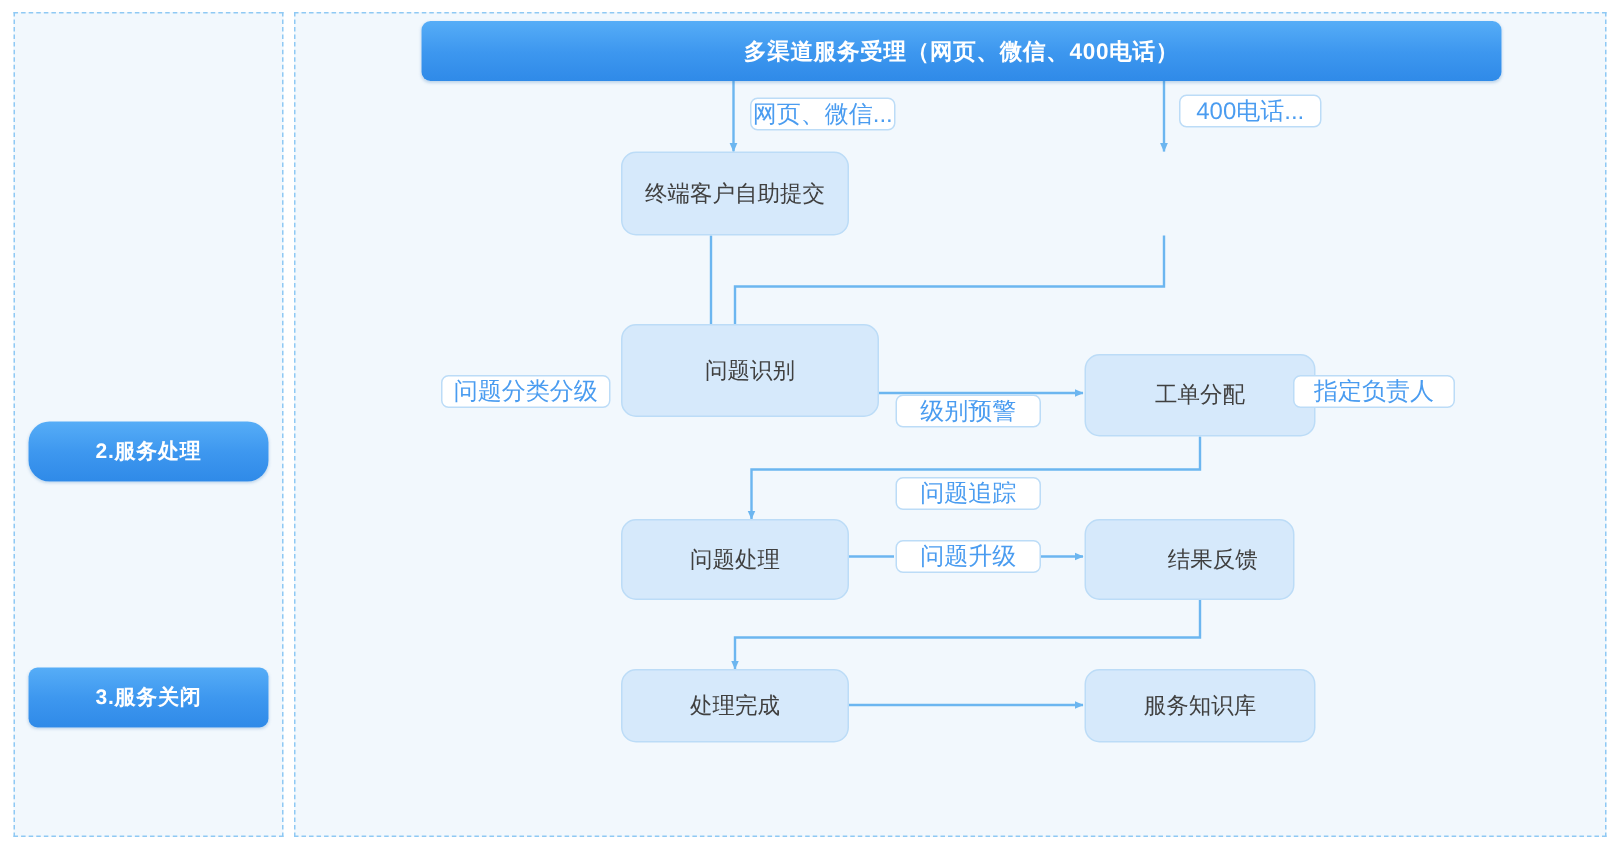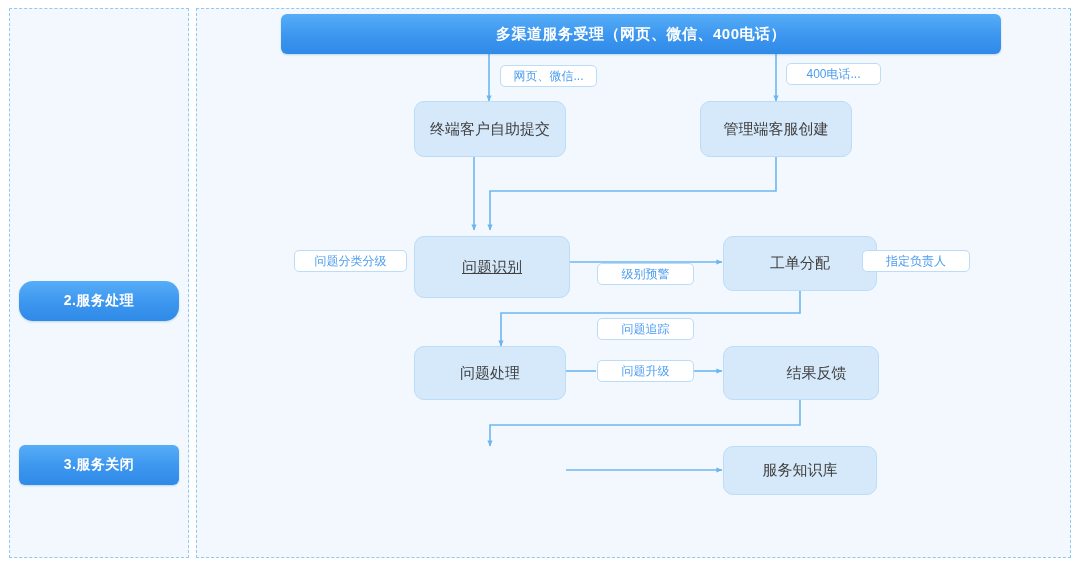--- a/index.html
+++ b/index.html
@@ -93,21 +93,21 @@
   }
 
   
   .tag {
     position: absolute;
     box-sizing: border-box;
     background: #ffffff;
     border: 1px solid #bcdcf7;
     border-radius: 5px;
     color: #4a9cf0;
-    font-size: 12px;
+    font-size: 16px;
     display: flex;
     align-items: center;
     justify-content: center;
     text-align: center;
     white-space: nowrap;
   }
 
   
   #wires {
     position: absolute;
@@ -155,30 +155,30 @@
     </g>
   </svg>
 
   <div class="banner stage-pill" id="stage-2">2.服务处理</div>
   <div class="banner stage-pill" id="stage-3">3.服务关闭</div>
 
   <div class="banner" id="top-banner">多渠道服务受理（网页、微信、400电话）</div>
 
   <div class="node" style="left:414px; top:101px; width:152px; height:56px;">终端客户自助提交</div>
 
-  <div class="node" style="left:700px; top:101px; width:152px; height:56px;">管理端客服创建</div>
 
-  <div class="node" style="left:414px; top:236px; width:156px; height:62px;text-decoration:underline;">问题识别</div>
+  <div class="node" style="left:414px; top:216px; width:172px; height:62px;">问题识别</div>
 
   <div class="node" style="left:723px; top:236px; width:154px; height:55px;">工单分配</div>
 
   <div class="node" style="left:414px; top:346px; width:152px; height:54px;">问题处理</div>
 
-  <div class="node" style="left:723px; top:346px; width:156px; height:54px;padding-left:31px;">结果反馈</div>
+  <div class="node" style="left:723px; top:346px; width:140px; height:54px;padding-left:31px;">结果反馈</div>
 
+  <div class="node" style="left:414px; top:446px; width:152px; height:49px;">处理完成</div>
 
   <div class="node" style="left:723px; top:446px; width:154px; height:49px;">服务知识库</div>
 
   <div class="tag" style="left:500px; top:65px; width:97px; height:22px;">网页、微信...</div>
 
   <div class="tag" style="left:786px; top:63px; width:95px; height:22px;">400电话...</div>
 
   <div class="tag" style="left:294px; top:250px; width:113px; height:22px;">问题分类分级</div>
 
   <div class="tag" style="left:597px; top:263px; width:97px; height:22px;">级别预警</div>

